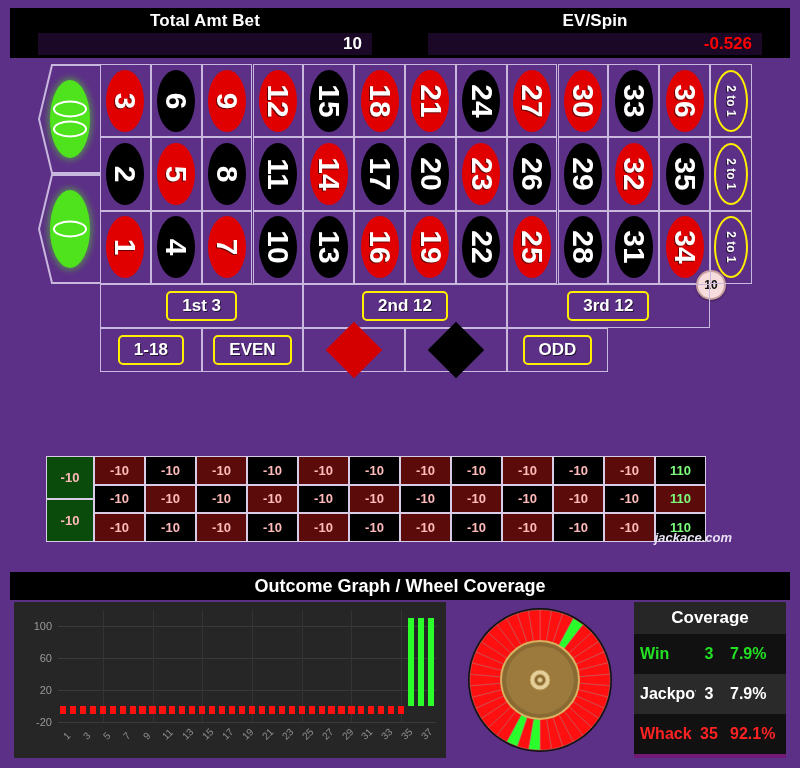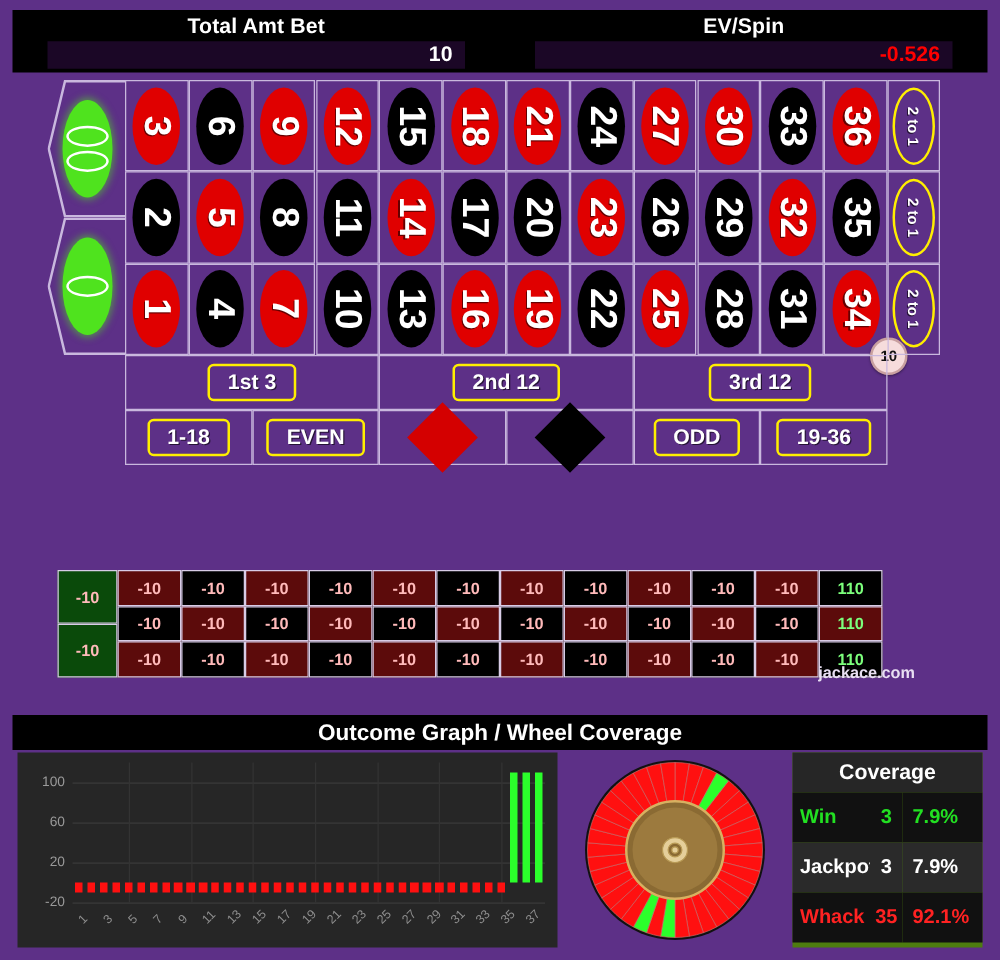--- a/index.html
+++ b/index.html
@@ -125,21 +125,21 @@
     font-weight:bold;font-size:13px;
   }
   .wl-dark{background:#5c0b0b;color:#ffbaba;}
   .wl-black{background:#000;color:#ffbaba;}
   .wl-green{background:#0a4a0a;color:#ffbaba;}
   .wl-win-d{background:#5c0b0b;color:#7cff7c;}
   .wl-win-b{background:#000;color:#7cff7c;}
 
   .watermark{
     position:absolute;right:12px;top:530px;color:#e8dff2;
-    font-weight:bold;font-size:13px;
+    font-style:italic;font-weight:bold;font-size:13px;
   }
 
   
   .og-title{top:572px;}
   .ogpanel{position:absolute;left:14px;top:602px;width:432px;height:156px;background:#262626;}
   .plot{position:absolute;left:44px;top:8px;width:378px;height:112px;}
   .gridline{position:absolute;left:0;width:100%;height:1px;background:#3a3a3a;}
   .vline{position:absolute;top:0;width:1px;height:100%;background:#333;}
   .ytick{
     position:absolute;right:100%;margin-right:6px;transform:translateY(-50%);
@@ -147,21 +147,21 @@
   }
   .bar{position:absolute;bottom:0;}
   .bar.loss{background:#ff1010;}
   .bar.win{background:#2bff2b;}
   .xlab{
     position:absolute;top:124px;color:#8e8e8e;font-size:10px;
     transform:rotate(-45deg);transform-origin:left top;white-space:nowrap;
   }
 
   .wheelbox{position:absolute;left:452px;top:602px;width:176px;height:156px;}
-  .covbox{position:absolute;left:634px;top:602px;width:152px;height:156px;background:#4d7c0f;}
+  .covbox{position:absolute;left:634px;top:602px;width:152px;height:156px;background:#701a75;}
   .covtitle{
     height:32px;display:flex;align-items:center;justify-content:center;
     color:#fff;font-weight:bold;font-size:17px;background:#262626;
   }
   .covrow{display:flex;height:40px;align-items:stretch;}
   .covcell{
     display:flex;align-items:center;font-weight:bold;font-size:16px;
     padding:0 6px;box-sizing:border-box;
   }
   .cov-a{width:62px;background:#111;}
@@ -432,23 +432,20 @@
           <div class="pillbox">EVEN</div>
         </div>
         <div class="outcell" style="left: 203.333px; width: 101.667px;">
           <div class="diamond red"></div>
         </div>
         <div class="outcell" style="left: 305px; width: 101.667px;">
           <div class="diamond black"></div>
         </div>
         <div class="outcell" style="left: 406.667px; width: 101.667px;">
           <div class="pillbox">ODD</div>
-        </div>
-        <div class="outcell" style="left: 508.333px; width: 101.667px;">
-          <div class="pillbox">19-36</div>
         </div>
       </div>
   </div>
 
   <div class="wlgrid" id="wlgrid">
       <div class="wlcell wl-green" style="left: 0px; top: 0px; width: 48px; height: 43px;">-10</div>
       <div class="wlcell wl-green" style="left: 0px; top: 43px; width: 48px; height: 43px;">-10</div>
       <div class="wlcell wl-dark" style="left: 48px; top: 0px; width: 51px; height: 28.6667px;">-10</div>
       <div class="wlcell wl-black" style="left: 99px; top: 0px; width: 51px; height: 28.6667px;">-10</div>
       <div class="wlcell wl-dark" style="left: 150px; top: 0px; width: 51px; height: 28.6667px;">-10</div>

